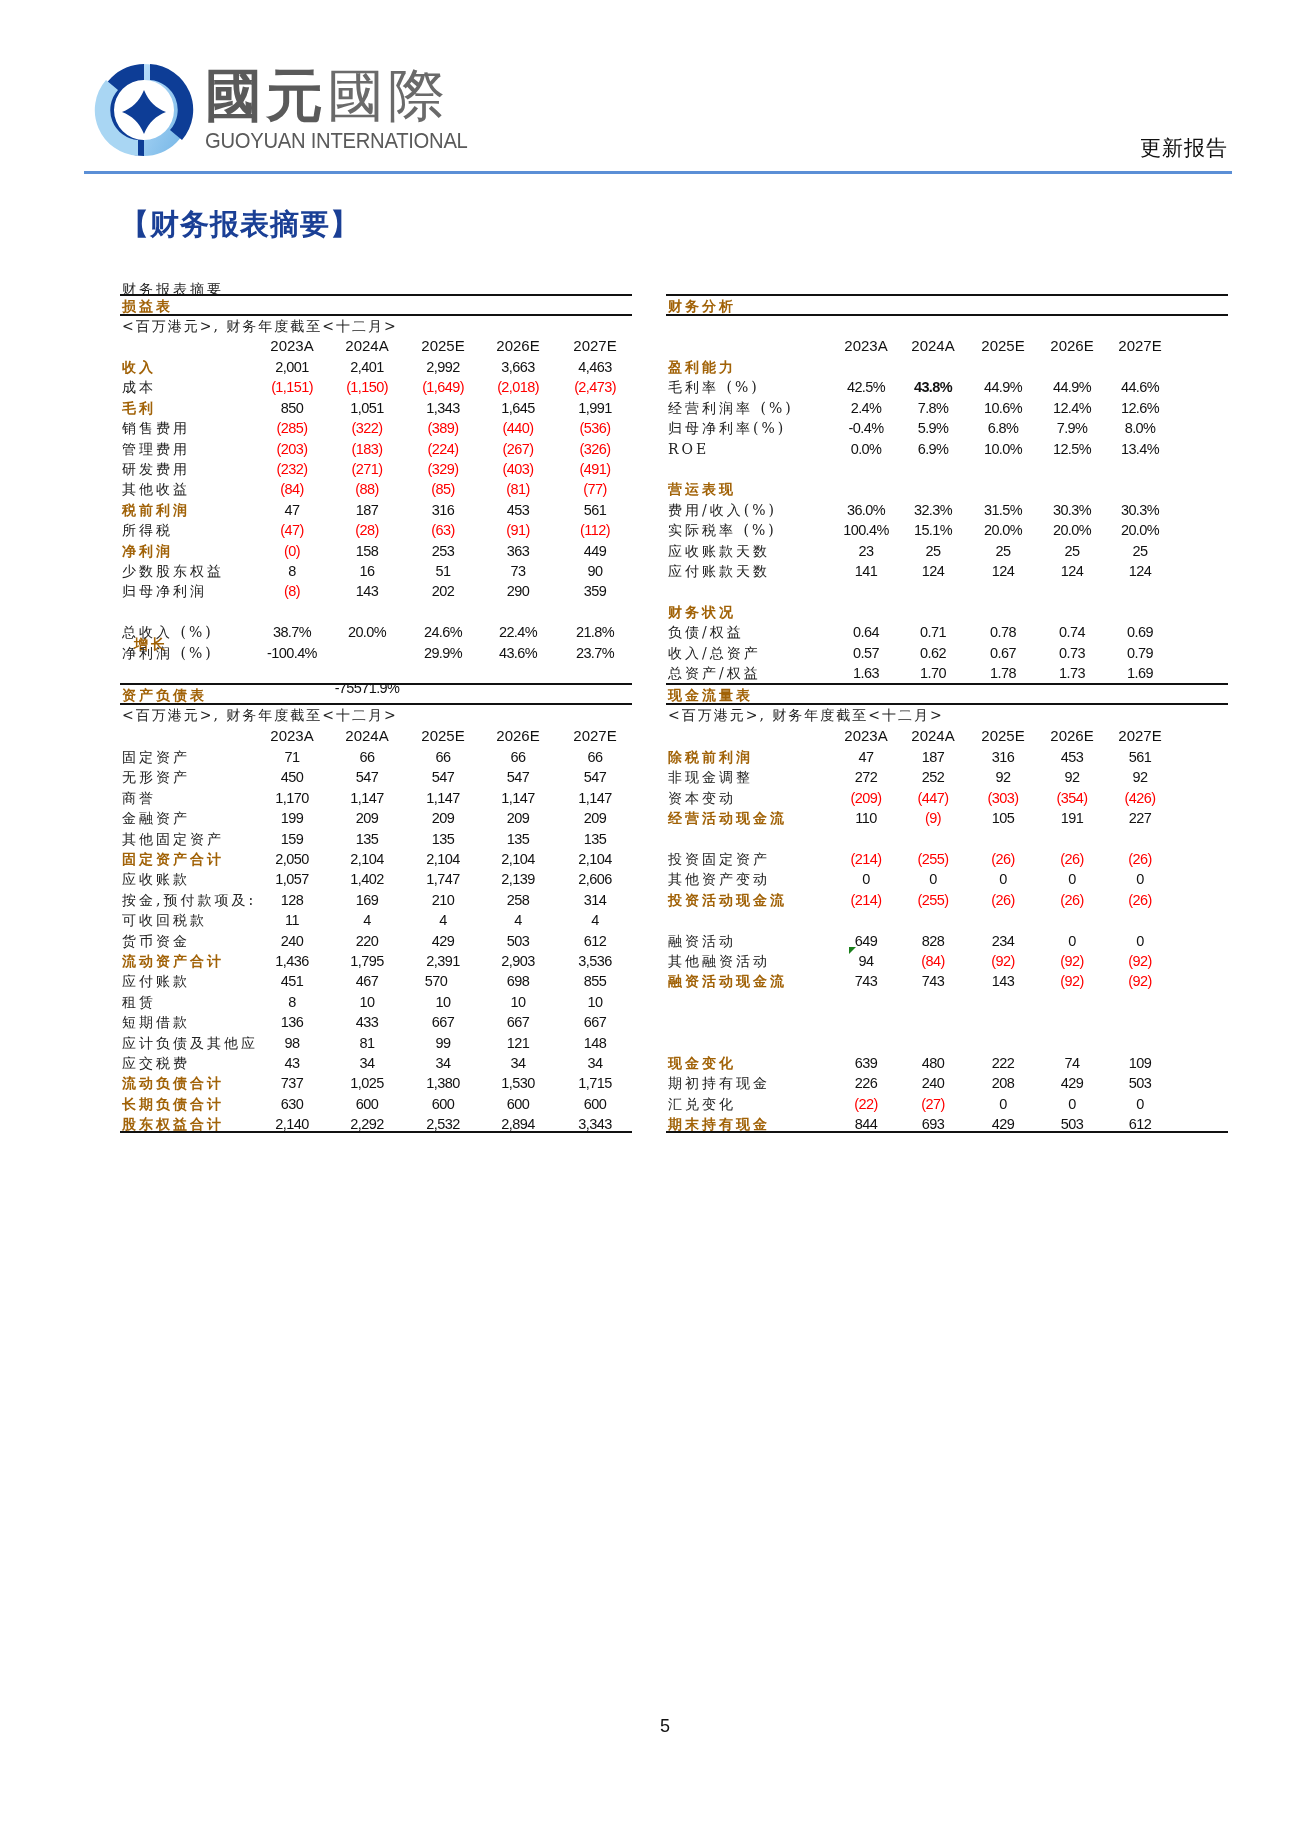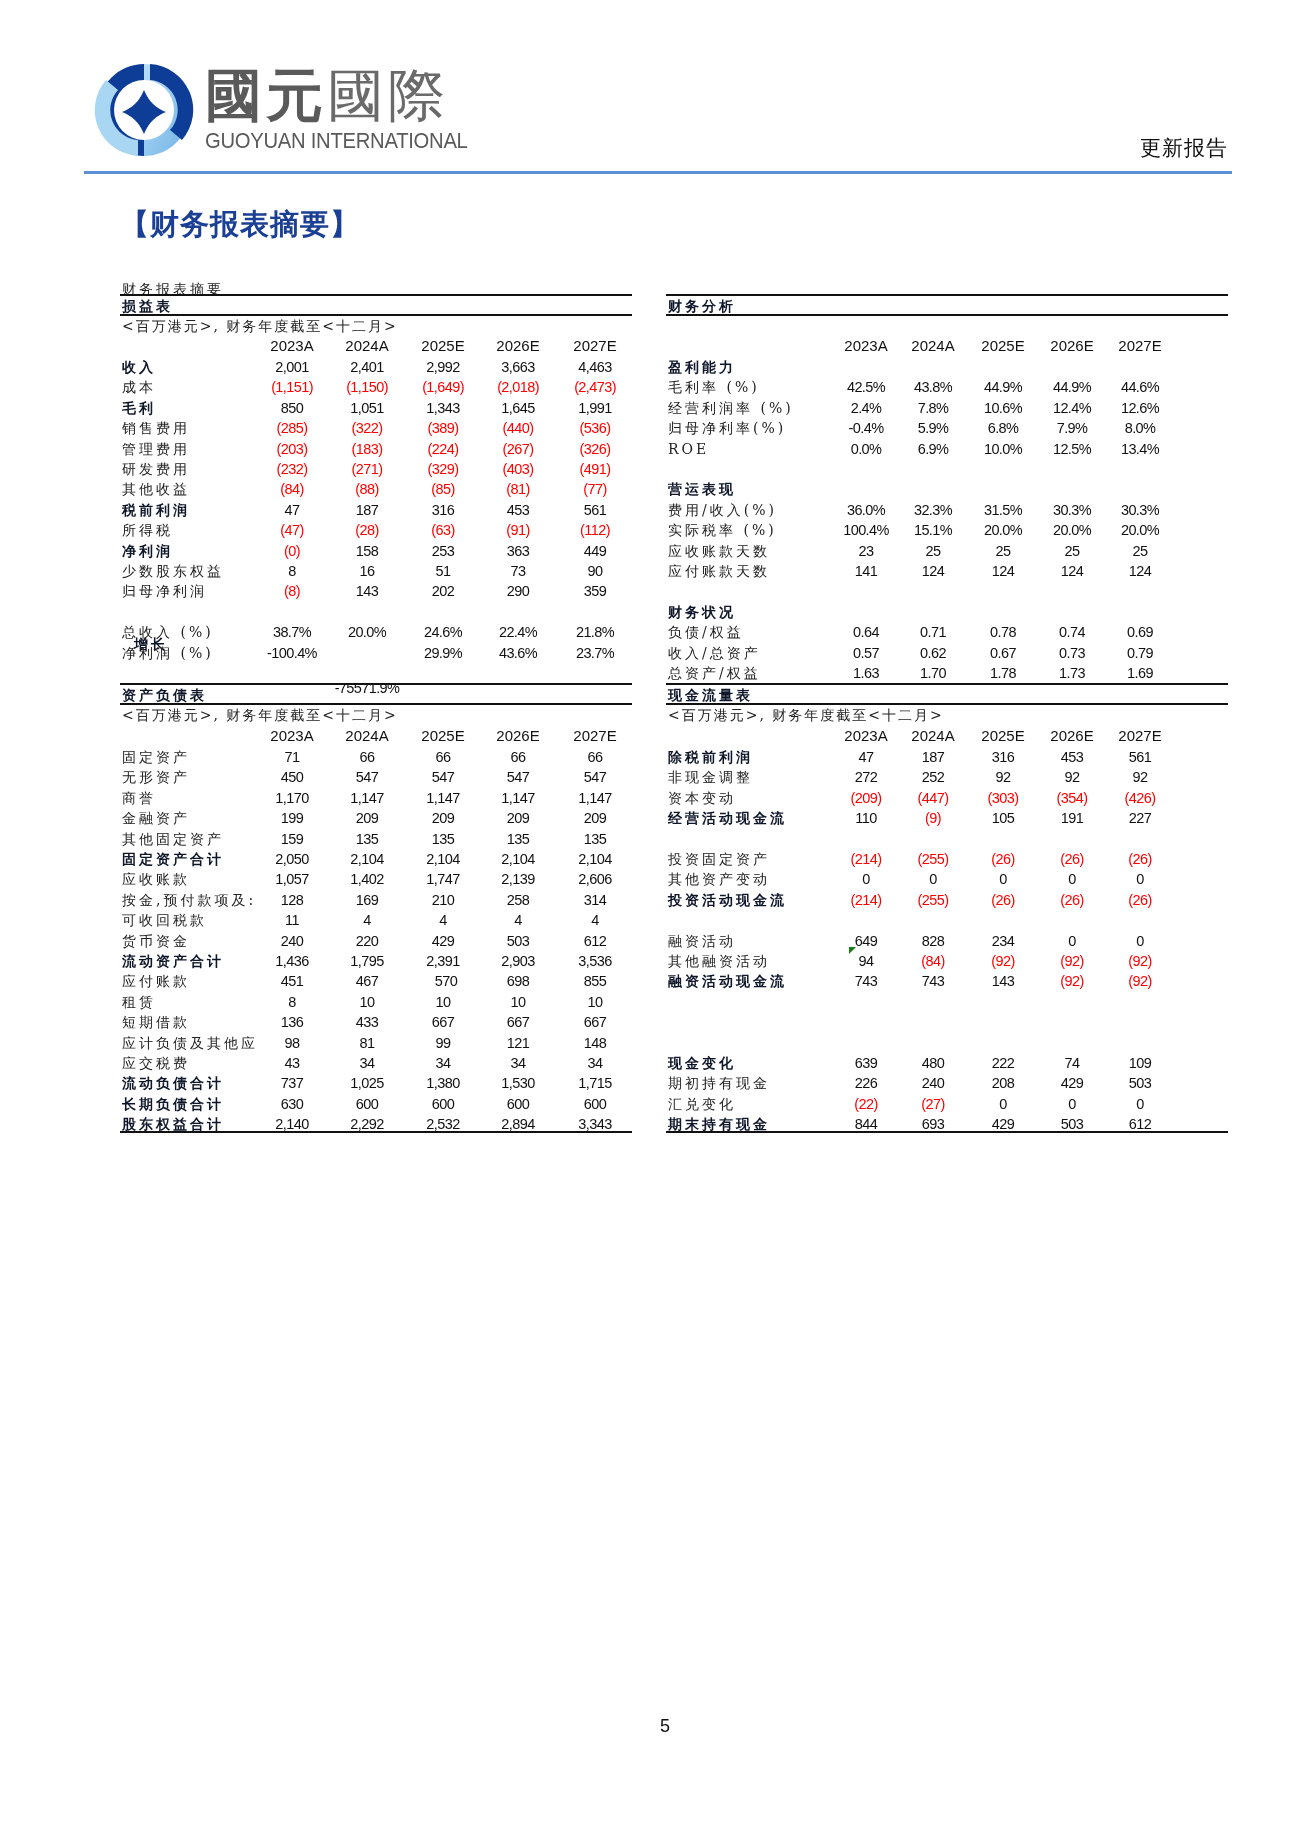--- a/index.html
+++ b/index.html
@@ -15,21 +15,21 @@
   .report-type { right:78px; top:134px; font-size:21px; font-family:"DejaVu Serif", serif; color:#111; letter-spacing:1px; }
   .header-rule { left:84px; top:171px; width:1148px; height:3px; background:#5b8fd6; }
   .page-title { left:120px; top:205px; font-size:29px; font-weight:bold; color:#1a3f95; font-family:"DejaVu Serif", serif; letter-spacing:1px; }
   .page-num { left:660px; top:1716px; font-size:18px; color:#111; }
 
   
   .tbl { position:absolute; font-size:14.2px; }
   .rule { position:absolute; height:2px; background:#111; }
   .row { position:absolute; height:20px; line-height:20px; white-space:nowrap; }
   .lab { position:absolute; left:0; font-family:"DejaVu Serif", serif; font-size:14px; letter-spacing:3px; color:#222; }
-  .lab.b { font-weight:bold; color:#0f172a; }
+  .lab.b { font-weight:bold; color:#a16207; }
   .num { position:absolute; width:70px; margin-left:-35px; text-align:center; font-family:"Liberation Sans", sans-serif; font-size:14.5px; letter-spacing:-0.6px; color:#111; }
   .num.neg { color:#ff0000; }
   .yr { position:absolute; width:70px; margin-left:-35px; text-align:center; font-size:15px; color:#111; }
   .marker { position:absolute; width:0; height:0; border-top:7px solid #1a7f1a; border-right:7px solid transparent; }
 </style>
 </head>
 <body>
 
 <div class="abs logo">
   <svg width="100" height="100" viewBox="0 0 100 100">
@@ -298,21 +298,21 @@
         <span class="num" style="left: 170px;">1,436</span>
         <span class="num" style="left: 245px;">1,795</span>
         <span class="num" style="left: 321px;">2,391</span>
         <span class="num" style="left: 396px;">2,903</span>
         <span class="num" style="left: 473px;">3,536</span>
       </div>
       <div class="row" style="top: 971.4px; width: 100%;">
         <span class="lab">应付账款</span>
         <span class="num" style="left: 170px;">451</span>
         <span class="num" style="left: 245px;">467</span>
-        <span class="num" style="left: 324px;">570</span>
+        <span class="num" style="left: 314px;">570</span>
         <span class="num" style="left: 396px;">698</span>
         <span class="num" style="left: 473px;">855</span>
       </div>
       <div class="row" style="top: 991.8px; width: 100%;">
         <span class="lab">租赁</span>
         <span class="num" style="left: 170px;">8</span>
         <span class="num" style="left: 245px;">10</span>
         <span class="num" style="left: 321px;">10</span>
         <span class="num" style="left: 396px;">10</span>
         <span class="num" style="left: 473px;">10</span>
@@ -387,21 +387,21 @@
         <span class="lab b">盈利能力</span>
         <span class="num" style="left: 198px;"></span>
         <span class="num" style="left: 265px;"></span>
         <span class="num" style="left: 335px;"></span>
         <span class="num" style="left: 404px;"></span>
         <span class="num" style="left: 472px;"></span>
       </div>
       <div class="row" style="top: 377.4px; width: 100%;">
         <span class="lab">毛利率 (%)</span>
         <span class="num" style="left: 198px;">42.5%</span>
-        <span class="num" style="left: 265px;">43.8%</span>
+        <span class="num" style="left: 265px; font-weight: bold;">43.8%</span>
         <span class="num" style="left: 335px;">44.9%</span>
         <span class="num" style="left: 404px;">44.9%</span>
         <span class="num" style="left: 472px;">44.6%</span>
       </div>
       <div class="row" style="top: 397.8px; width: 100%;">
         <span class="lab">经营利润率 (%)</span>
         <span class="num" style="left: 198px;">2.4%</span>
         <span class="num" style="left: 265px;">7.8%</span>
         <span class="num" style="left: 335px;">10.6%</span>
         <span class="num" style="left: 404px;">12.4%</span>

